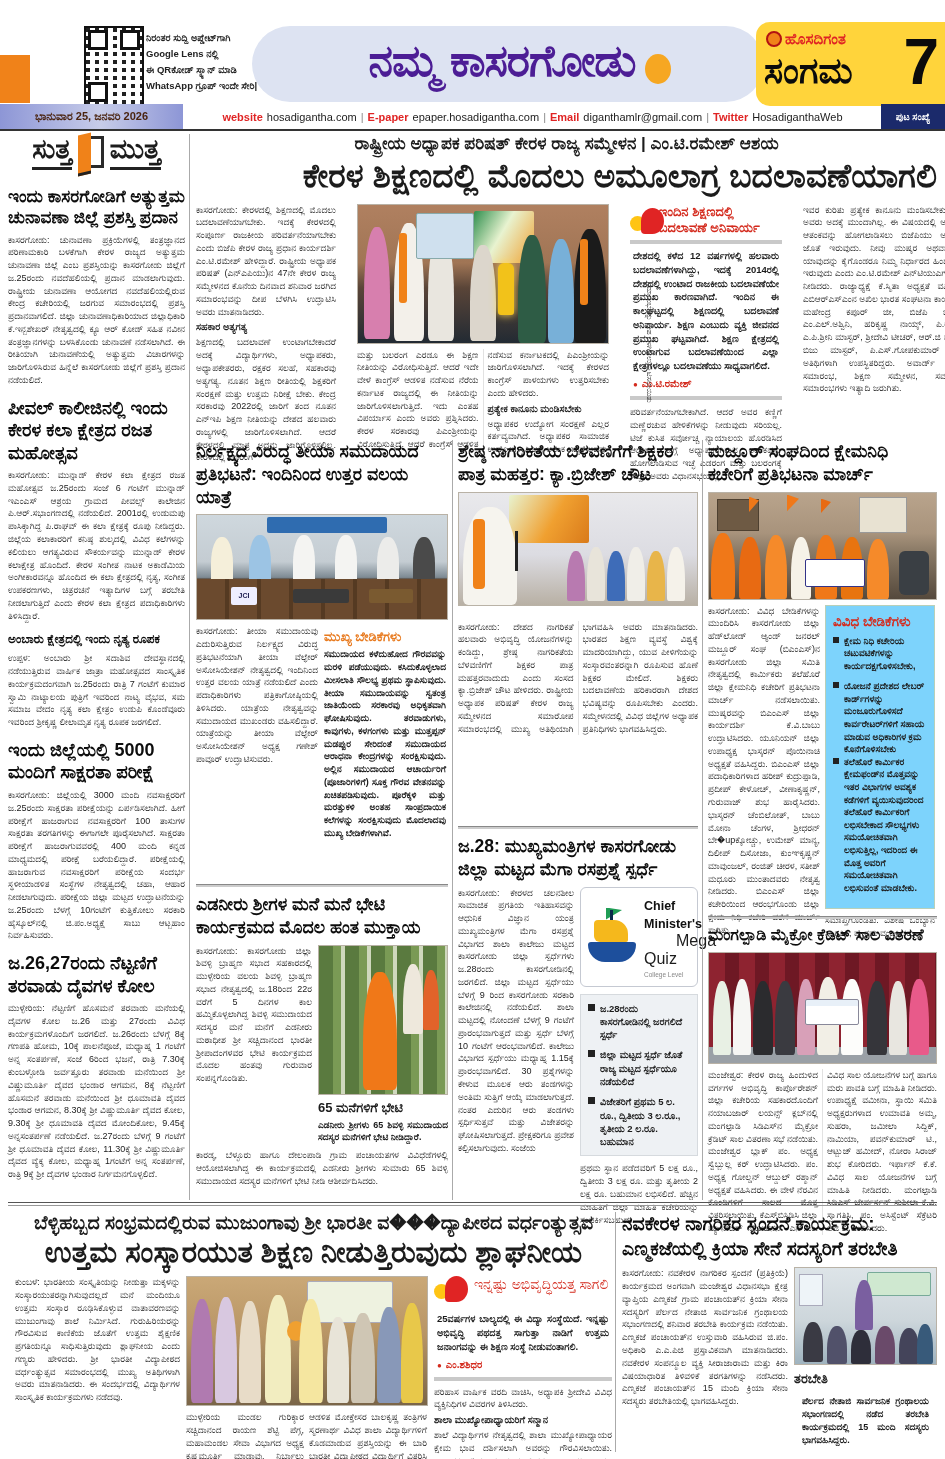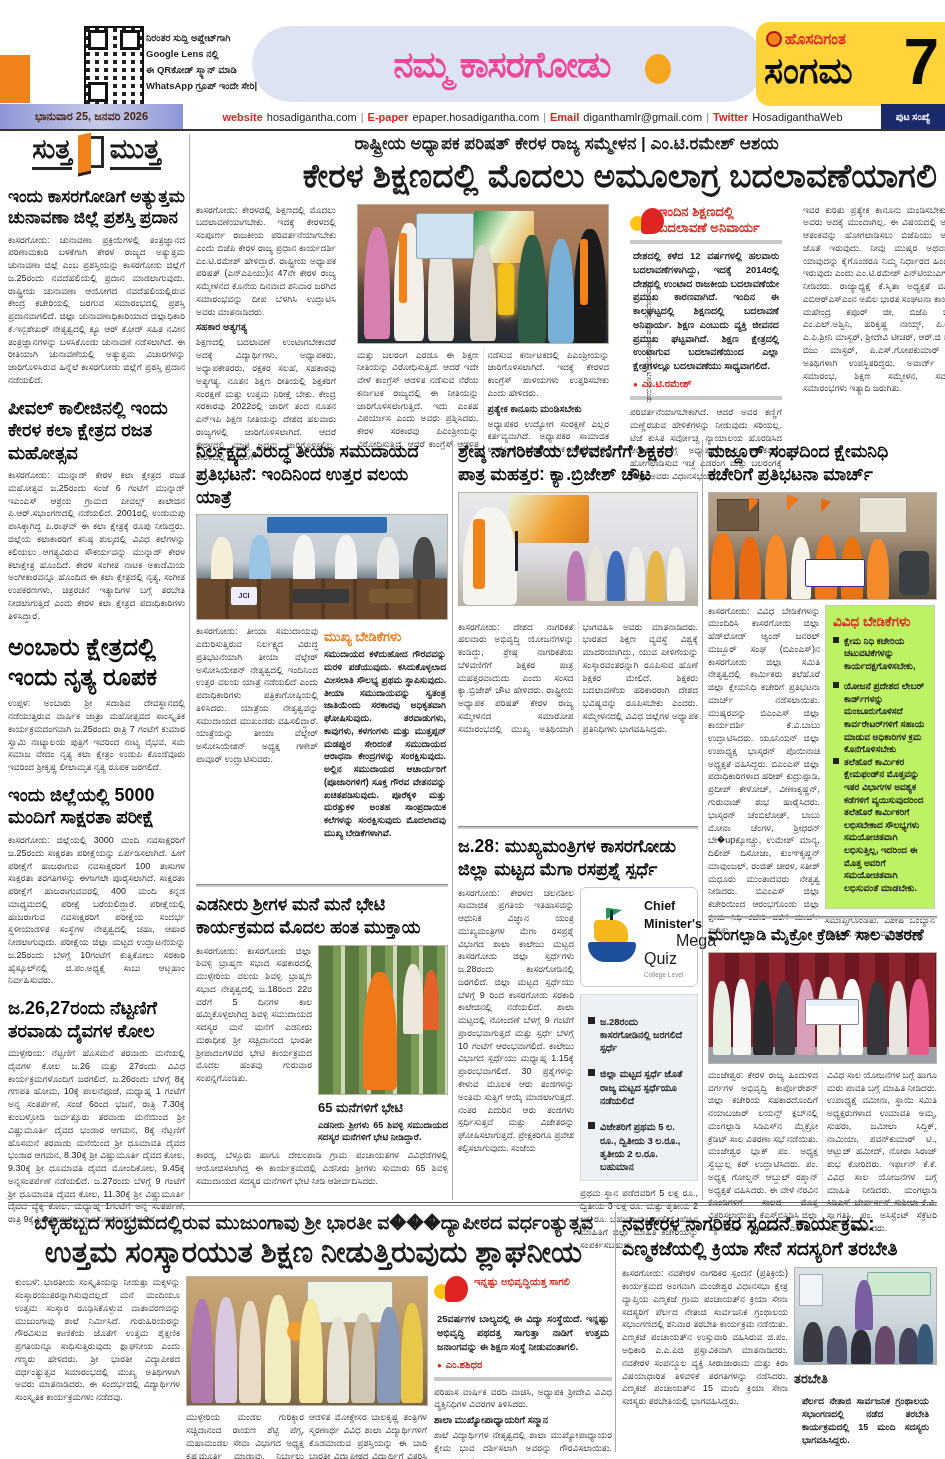--- a/index.html
+++ b/index.html
@@ -9,22 +9,22 @@
   
   .orange-tab{left:0;top:55px;width:30px;height:48px;background:#f08219;}
   .qr{left:84px;top:26px;width:56px;height:76px;border:2px solid #111;background:
       repeating-linear-gradient(0deg,#111 0 4px,#fff 4px 8px),
       repeating-linear-gradient(90deg,#111 0 4px,#fff 4px 9px);background-blend-mode:screen;}
   .qr i{position:absolute;width:14px;height:14px;border:3px solid #111;background:#fff;}
   .qr i.b{left:2px;top:2px}.qr i.c{right:2px;top:2px}.qr i.d{left:2px;bottom:2px}
   .qrtxt{left:146px;top:30px;width:134px;height:76px;font-size:9.5px;font-weight:700;
          line-height:1.7;color:#222;}
   .title-banner{left:252px;top:26px;width:512px;height:76px;background:#dde3f2;border-radius:40px;}
-  .main-title{left:262px;top:44px;width:480px;text-align:center;font-size:36px;font-weight:800;
-              color:#ec4899;letter-spacing:-1px;}
+  .main-title{left:262px;top:36px;width:480px;text-align:center;font-size:44px;font-weight:800;
+              color:#4c1d95;letter-spacing:-1px;}
   .orange-dot{left:645px;top:54px;width:26px;height:30px;background:#f6a722;border-radius:50%;}
   .brand-box{left:756px;top:22px;width:189px;height:84px;background:#ffd43b;border-radius:14px 0 0 14px;}
   .brand-line{position:absolute;left:10px;top:8px;font-size:15px;font-weight:800;color:#e02424;
               display:flex;align-items:center;gap:3px;}
   .brand-ic{width:12px;height:12px;border-radius:50%;background:#f08219;border:2px solid #b31212;display:inline-block;}
   .section-name{position:absolute;left:8px;top:28px;font-size:36px;font-weight:800;color:#0b0b0b;}
   .pageno{position:absolute;right:6px;top:2px;font-size:64px;font-weight:800;color:#0b0b0b;line-height:1.2;}
   .datebar{left:0;top:104px;width:945px;height:25px;border-bottom:2px solid #333;}
   .date-box{position:absolute;left:0;top:0;width:183px;height:25px;
             background:linear-gradient(90deg,#8d96d6,#c7cce9 55%,#8d96d6);
@@ -73,24 +73,24 @@
   .boat .flag{position:absolute;left:20px;top:0;width:16px;height:12px;background:#1f9d55;
               clip-path:polygon(0 0,100% 20%,0 100%);}
   .boat .mast{position:absolute;left:24px;top:2px;width:3px;height:26px;background:#0a2a4a;}
   .boat .sail{position:absolute;left:8px;top:12px;width:34px;height:22px;background:#f5b81c;border-radius:4px 14px 2px 6px;}
   .boat .hull{position:absolute;left:2px;top:34px;width:48px;height:20px;background:#1d4f9c;
               border-radius:4px 4px 22px 22px;}
   .quizlogo .t1{font-size:12.5px;font-weight:800;line-height:1.1;color:#111;}
   .quizlogo .t2{font-size:16px;font-weight:400;padding-left:32px;}
   .quizlogo .t3{font-size:6.5px;color:#888;margin-top:3px;}
   .bullets{background:#eef1f4;border:1px solid #d6dade;padding:7px 7px;margin-top:7px;}
-  .bullets .bi{font-size:9.5px;font-weight:700;line-height:1.4;margin:13px 0 7px;display:flex;gap:5px;justify-content:center;}
+  .bullets .bi{font-size:9.5px;font-weight:700;line-height:1.4;margin:0 0 7px;display:flex;gap:5px;justify-content:center;}
   .bullets .bi:last-child{margin-bottom:0;}
   .bullets .sq{flex:0 0 auto;width:7px;height:7px;background:#222;margin-top:2px;}
-  .gbox{background:#bef264;border:1px solid #b9d0b9;padding:6px 7px;}
+  .gbox{background:#7dd3fc;border:1px solid #b9d0b9;padding:6px 7px;}
   .gbox .bi{font-size:9px;font-weight:700;line-height:1.4;margin:0 0 8px;display:flex;gap:5px;}
   .gbox .sq{flex:0 0 auto;width:6px;height:6px;background:#222;margin-top:2px;}
   .cols2{column-count:2;column-gap:9px;column-rule:1px solid #e2e2e2;}
   .grid{display:grid;}
 </style>
 </head>
 <body>
 
 <div class="page">
 
@@ -148,21 +148,21 @@
     </div>
     <article>
       <h3 class="hsb">ಇಂದು ಕಾಸರಗೋಡಿಗೆ ಅತ್ಯುತ್ತಮ ಚುನಾವಣಾ ಜಿಲ್ಲೆ ಪ್ರಶಸ್ತಿ ಪ್ರದಾನ</h3>
       <p class="bt" style="margin:0">ಕಾಸರಗೋಡು: ಚುನಾವಣಾ ಪ್ರಕ್ರಿಯೆಗಳಲ್ಲಿ ತಂತ್ರಜ್ಞಾನದ ಪರಿಣಾಮಕಾರಿ ಬಳಕೆಗಾಗಿ ಕೇರಳ ರಾಜ್ಯದ ಅತ್ಯುತ್ತಮ ಚುನಾವಣಾ ಜಿಲ್ಲೆ ಎಂಬ ಪ್ರಶಸ್ತಿಯನ್ನು ಕಾಸರಗೋಡು ಜಿಲ್ಲೆಗೆ ಜ.25ರಂದು ನವದೆಹಲಿಯಲ್ಲಿ ಪ್ರದಾನ ಮಾಡಲಾಗುವುದು. ರಾಷ್ಟ್ರೀಯ ಚುನಾವಣಾ ಆಯೋಗದ ನವದೆಹಲಿಯಲ್ಲಿರುವ ಕೇಂದ್ರ ಕಚೇರಿಯಲ್ಲಿ ಜರಗುವ ಸಮಾರಂಭದಲ್ಲಿ ಪ್ರಶಸ್ತಿ ಪ್ರದಾನವಾಗಲಿದೆ. ಜಿಲ್ಲಾ ಚುನಾವಣಾಧಿಕಾರಿಯಾದ ಜಿಲ್ಲಾಧಿಕಾರಿ ಕೆ.ಇನ್ಬಶೇಖರ್ ನೇತೃತ್ವದಲ್ಲಿ ಕ್ಯೂ ಆರ್ ಕೋಡ್ ಸಹಿತ ನವೀನ ತಂತ್ರಜ್ಞಾನಗಳನ್ನು ಬಳಸಿಕೊಂಡು ಚುನಾವಣೆ ನಡೆಸಲಾಗಿದೆ. ಈ ರೀತಿಯಾಗಿ ಚುನಾವಣೆಯಲ್ಲಿ ಅತ್ಯುತ್ತಮ ವಿಚಾರಗಳನ್ನು ಜಾರಿಗೊಳಿಸಿರುವ ಹಿನ್ನೆಲೆ ಕಾಸರಗೋಡು ಜಿಲ್ಲೆಗೆ ಪ್ರಶಸ್ತಿ ಪ್ರದಾನ ನಡೆಯಲಿದೆ.</p>
     </article>
     <article>
       <h3 class="hsb" style="font-size:18px">ಪೀವಲ್ ಕಾಲೀಜಿನಲ್ಲಿ ಇಂದು ಕೇರಳ ಕಲಾ ಕ್ಷೇತ್ರದ ರಜತ ಮಹೋತ್ಸವ</h3>
       <p class="bt" style="margin:0">ಕಾಸರಗೋಡು: ಮುನ್ನಾಡ್ ಕೇರಳ ಕಲಾ ಕ್ಷೇತ್ರದ ರಜತ ಮಹೋತ್ಸವ ಜ.25ರಂದು ಸಂಜೆ 6 ಗಂಟೆಗೆ ಮುನ್ನಾಡ್ ಇಎಂಎಸ್ ಆಶ್ರಯ ಗ್ರಾಮದ ಪೀವಲ್ಸ್ ಕಾಲೇಜಿನ ಪಿ.ಆರ್.ಸಭಾಂಗಣದಲ್ಲಿ ನಡೆಯಲಿದೆ. 2001ರಲ್ಲಿ ಉಡುಮಪು ಪಾಸಿಕ್ಕಾಗಿದ್ದ ಪಿ.ರಾಘವ್ ಈ ಕಲಾ ಕ್ಷೇತ್ರಕ್ಕೆ ರೂಪು ನೀಡಿದ್ದರು. ಜಿಲ್ಲೆಯ ಕಲಾಕಾರರಿಗೆ ಕನಿಷ್ಠ ಶುಲ್ಕದಲ್ಲಿ ವಿವಿಧ ಕಲೆಗಳನ್ನು ಕಲಿಯಲು ಆಗತ್ಯವಿರುವ ಸೌಕರ್ಯವನ್ನು ಮುನ್ನಾಡ್ ಕೇರಳ ಕಲಾಕ್ಷೇತ್ರ ಹೊಂದಿದೆ. ಕೇರಳ ಸಂಗೀತ ನಾಟಕ ಅಕಾಡೆಮಿಯ ಅಂಗೀಕಾರವನ್ನೂ ಹೊಂದಿದ ಈ ಕಲಾ ಕ್ಷೇತ್ರದಲ್ಲಿ ನೃತ್ಯ, ಸಂಗೀತ ಉಪಕರಣಗಳು, ಚಿತ್ರರಚನೆ ಇತ್ಯಾದಿಗಳ ಬಗ್ಗೆ ತರಬೇತಿ ನೀಡಲಾಗುತ್ತಿದೆ ಎಂದು ಕೇರಳ ಕಲಾ ಕ್ಷೇತ್ರದ ಪದಾಧಿಕಾರಿಗಳು ತಿಳಿಸಿದ್ದಾರೆ.</p>
     </article>
     <article>
-      <h3 class="hsb" style="font-size:24px">ಅಂಬಾರು ಕ್ಷೇತ್ರದಲ್ಲಿ ಇಂದು ನೃತ್ಯ ರೂಪಕ</h3>
+      <h3 class="hsb" style="font-size:12px">ಅಂಬಾರು ಕ್ಷೇತ್ರದಲ್ಲಿ ಇಂದು ನೃತ್ಯ ರೂಪಕ</h3>
       <p class="bt" style="margin:0">ಉಪ್ಪಳ: ಅಂಬಾರು ಶ್ರೀ ಸದಾಶಿವ ದೇವಸ್ಥಾನದಲ್ಲಿ ನಡೆಯುತ್ತಿರುವ ವಾರ್ಷಿಕ ಜಾತ್ರಾ ಮಹೋತ್ಸವದ ಸಾಂಸ್ಕೃತಿಕ ಕಾರ್ಯಕ್ರಮದಂಗವಾಗಿ ಜ.25ರಂದು ರಾತ್ರಿ 7 ಗಂಟೆಗೆ ಕುಮಾರ ಸ್ವಾಮಿ ನಾಟ್ಯಾಲಯ ಪುತ್ರಿಗೆ ಇವರಿಂದ ನಾಟ್ಯ ವೈಭವ, ಸಮ ಸಮಾಜ ವೇದಂ ನೃತ್ಯ ಕಲಾ ಕ್ಷೇತ್ರಂ ಉಡುಪಿ ಕೊಂಡೆವೂರು ಇವರಿಂದ ಶ್ರೀಕೃಷ್ಣ ಲೀಲಾಮೃತ ನೃತ್ಯ ರೂಪಕ ಜರಗಲಿದೆ.</p>
     </article>
     <article>
       <h3 class="hsb" style="font-size:18px">ಇಂದು ಜಿಲ್ಲೆಯಲ್ಲಿ 5000 ಮಂದಿಗೆ ಸಾಕ್ಷರತಾ ಪರೀಕ್ಷೆ</h3>
       <p class="bt" style="margin:0">ಕಾಸರಗೋಡು: ಜಿಲ್ಲೆಯಲ್ಲಿ 3000 ಮಂದಿ ನವಸಾಕ್ಷರರಿಗೆ ಜ.25ರಂದು ಸಾಕ್ಷರತಾ ಪರೀಕ್ಷೆಯನ್ನು ಏರ್ಪಡಿಸಲಾಗಿದೆ. ಹೀಗೆ ಪರೀಕ್ಷೆಗೆ ಹಾಜರಾಗುವ ನವಸಾಕ್ಷರರಿಗೆ 100 ತಾಸುಗಳ ಸಾಕ್ಷರತಾ ತರಗತಿಗಳನ್ನು ಈಗಾಗಲೇ ಪೂರೈಸಲಾಗಿದೆ. ಸಾಕ್ಷರತಾ ಪರೀಕ್ಷೆಗೆ ಹಾಜರಾಗುವವರಲ್ಲಿ 400 ಮಂದಿ ಕನ್ನಡ ಮಾಧ್ಯಮದಲ್ಲಿ ಪರೀಕ್ಷೆ ಬರೆಯಲಿದ್ದಾರೆ. ಪರೀಕ್ಷೆಯಲ್ಲಿ ಹಾಜರಾಗುವ ನವಸಾಕ್ಷರರಿಗೆ ಪರೀಕ್ಷೆಯ ಸಂದರ್ಭ ಸ್ಥಳೀಯಾಡಳಿತ ಸಂಸ್ಥೆಗಳ ನೇತೃತ್ವದಲ್ಲಿ ಚಹಾ, ಆಹಾರ ನೀಡಲಾಗುವುದು. ಪರೀಕ್ಷೆಯ ಜಿಲ್ಲಾ ಮಟ್ಟದ ಉದ್ಘಾಟನೆಯನ್ನು ಜ.25ರಂದು ಬೆಳಗ್ಗೆ 10ಗಂಟೆಗೆ ಕುತ್ತಿಕೋಲು ಸರಕಾರಿ ಹೈಸ್ಕೂಲ್‌ನಲ್ಲಿ ಜಿ.ಪಂ.ಅಧ್ಯಕ್ಷೆ ಸಾಬು ಆಟ್ಬಹಾಂ ನಿರ್ವಹಿಸುವರು.</p>
     </article>
     <article>
       <h3 class="hsb" style="font-size:18px">ಜ.26,27ರಂದು ನೆಟ್ಟಣಿಗೆ ತರವಾಡು ದೈವಗಳ ಕೋಲ</h3>
       <p class="bt" style="margin:0">ಮುಳ್ಳೇರಿಯ: ನೆಟ್ಟಣಿಗೆ ಹೊಸಮನೆ ತರವಾಡು ಮನೆಯಲ್ಲಿ ದೈವಗಳ ಕೋಲ ಜ.26 ಮತ್ತು 27ರಂದು ವಿವಿಧ ಕಾರ್ಯಕ್ರಮಗಳೊಂದಿಗೆ ಜರಗಲಿದೆ. ಜ.26ರಂದು ಬೆಳಗ್ಗೆ 8ಕ್ಕೆ ಗಣಪತಿ ಹೋಮ, 10ಕ್ಕೆ ಪಾಲನೆಪೂಜೆ, ಮಧ್ಯಾಹ್ನ 1 ಗಂಟೆಗೆ ಅನ್ನ ಸಂತರ್ಪಣೆ, ಸಂಜೆ 6ರಿಂದ ಭಜನೆ, ರಾತ್ರಿ 7.30ಕ್ಕೆ ಕುಂಬಳ್ಳೋಡಿ ಜರ್ವತ್ತೂರು ತರವಾಡು ಮನೆಯಿಂದ ಶ್ರೀ ವಿಷ್ಣುಮೂರ್ತಿ ದೈವದ ಭಂಡಾರ ಆಗಮನ, 8ಕ್ಕೆ ನೆಟ್ಟಣಿಗೆ ಹೊಸಮನೆ ತರವಾಡು ಮನೆಯಿಂದ ಶ್ರೀ ಧೂಮಾವತಿ ದೈವದ ಭಂಡಾರ ಆಗಮನ, 8.30ಕ್ಕೆ ಶ್ರೀ ವಿಷ್ಣುಮೂರ್ತಿ ದೈವದ ಕೋಲ, 9.30ಕ್ಕೆ ಶ್ರೀ ಧೂಮಾವತಿ ದೈವದ ಮೋಂದಿಕೋಲ, 9.45ಕ್ಕೆ ಅನ್ನಸಂತರ್ಪಣೆ ನಡೆಯಲಿದೆ. ಜ.27ರಂದು ಬೆಳಗ್ಗೆ 9 ಗಂಟೆಗೆ ಶ್ರೀ ಧೂಮಾವತಿ ದೈವದ ಕೋಲ, 11.30ಕ್ಕೆ ಶ್ರೀ ವಿಷ್ಣುಮೂರ್ತಿ ದೈವದ ವ್ಯೆಕ್ಕ ಕೋಲ, ಮಧ್ಯಾಹ್ನ 1ಗಂಟೆಗೆ ಅನ್ನ ಸಂತರ್ಪಣೆ, ರಾತ್ರಿ 9ಕ್ಕೆ ಶ್ರೀ ದೈವಗಳ ಭಂಡಾರ ನಿರ್ಗಮನಗೊಳ್ಳಲಿದೆ.</p>
     </article>
@@ -413,21 +413,21 @@
           <p class="bt" style="margin:0">ಮುಳ್ಳೇರಿಯ ಮಂಡಲ ಗುರಿಕ್ಕಾರ ಸಚ್ಚಿದಾನಂದ ರಾಯಣ ಶೆಟ್ಟಿ ಪೆಗ್ಗ, ಮಹಾಮಂಡಲ ಸೇವಾ ವಿಭಾಗದ ಅಧ್ಯಕ್ಷ ಕೃಷ್ಣಮೂರ್ತಿ ಮಾಡಾವು, ನಿರ್ಬಾಲು ಸಜ್ಜನ ವಿದ್ಯಾಸಂಸ್ಥೆ ವ್ಯವಸ್ಥಾಪಕ ಜಯದೇವ ಖಂಡಿಗೆ, ಶಾಲಾ ರಕ್ಷಕ ಶಿಕ್ಷಕ ಸಂಘದ ಅಧ್ಯಕ್ಷ ಉದಯ ಕುಮಾರ್ ಮಾಯಿಪ್ಪಾದಿ, ಮಾತೃ ಸಂಘದ ಅಧ್ಯಕ್ಷೆ ಪುಷ್ಪಶ್ರೀ ಮೊಡೆತ್ತಡ್ಕ ಉಪಸ್ಥಿತರಿದ್ದರು.</p>
           <p class="bt" style="margin:0">ಆಡಳಿತ ಮೋಕ್ತೇಸರ ಬಾಲಕೃಷ್ಣ ತಂತ್ರಿಗಳ ಸ್ಮರಣಾರ್ಥ ವಿವಿಧ ಶಾಲಾ ವಿದ್ಯಾರ್ಥಿಗಳಿಗೆ ಕೊಡಮಾಡುವ ಪ್ರಶಸ್ತಿಯನ್ನು ಈ ಬಾರಿ ಭಾರತೀ ವಿದ್ಯಾಪೀಠದ ವಿದ್ಯಾರ್ಥಿಗೆ ವಿತರಿಸಿ ಚುಟುಕು ಸಾಹಿತ್ಯ ಪರಿಷತ್ ಕಾಸರಗೋಡು ಜಿಲ್ಲಾ ಅಧ್ಯಕ್ಷ ವೇಣುರಾಜ್ ಆಡೂರು ಮಾತನಾಡಿದರು. ಶಾಲಾ ಆಡಳಿತ ಮಂಡಳಿಯ ಬಾಲಕೃಷ್ಣ ಶರ್ಮ ಪ್ರಸ್ತಾವನೆಗೈದರು. ಸಹ ಅಧ್ಯಾಪಿಕೆ ಚಿತ್ರಾ ಸರಸ್ವತಿ</p>
         </div>
       </div>
       <div>
         <div style="display:flex;align-items:flex-start;gap:4px">
           <span class="flame">
               <span class="y"></span>
               <span class="r"></span>
             </span>
-          <span style="color:#d42b1e;font-size:10px;font-weight:700;line-height:1.25">ಇನ್ನಷ್ಟು ಅಭಿವೃದ್ಧಿಯತ್ತ ಸಾಗಲಿ</span>
+          <span style="color:#d42b1e;font-size:14px;font-weight:400;line-height:1.25">ಇನ್ನಷ್ಟು ಅಭಿವೃದ್ಧಿಯತ್ತ ಸಾಗಲಿ</span>
         </div>
         <div class="qbox" style="margin-top:3px;border-top:none">
           <div class="qb">25ವರ್ಷಗಳ ಬಾಲ್ಯದಲ್ಲಿ ಈ ವಿದ್ಯಾ ಸಂಸ್ಥೆಯಿದೆ. ಇನ್ನಷ್ಟು ಅಭಿವೃದ್ಧಿ ಪಥದತ್ತ ಸಾಗುತ್ತಾ ನಾಡಿಗೆ ಉತ್ತಮ ಜನಾಂಗವನ್ನು ಈ ಶಿಕ್ಷಣ ಸಂಸ್ಥೆ ನೀಡುವಂತಾಗಲಿ.</div>
           <div class="qa">ಎಂ.ಶಶಿಧರ</div>
         </div>
         <p class="bt" style="margin:5px 0 2px">ಪರಿಹಾಸ ವಾರ್ಷಿಕ ವರದಿ ವಾಚಿಸಿ, ಅಧ್ಯಾಪಕಿ ಶ್ರೀದೇವಿ ವಿವಿಧ ವ್ಯಕ್ತಿನಿಧಿಗಳ ವಿವರಗಳ ತಿಳಿಸಿದರು.</p>
         <div class="boldline">ಶಾಲಾ ಮುಖ್ಯೋಪಾಧ್ಯಾಯರಿಗೆ ಸನ್ಮಾನ</div>
         <p class="bt" style="margin:0">ಶಾಲೆ ವಿದ್ಯಾರ್ಥಿಗಳ ನೇತೃತ್ವದಲ್ಲಿ ಶಾಲಾ ಮುಖ್ಯೋಪಾಧ್ಯಾಯರ ಕ್ಷೇಮ ಭಾವ ದರ್ಶಿಸಲಾಗಿ ಅವರನ್ನು ಗೌರವಿಸಲಾಯಿತು. ಅಧ್ಯಾಪಕ ಶಶಿಪ್ರಸಾದ ಮಾತನಾಡಿದರು. ಅಧ್ಯಾಪಕಿ ಛಾಯಾ ಸ್ವಾಗತಿಸಿದರು.</p>
       </div>
     </div>

